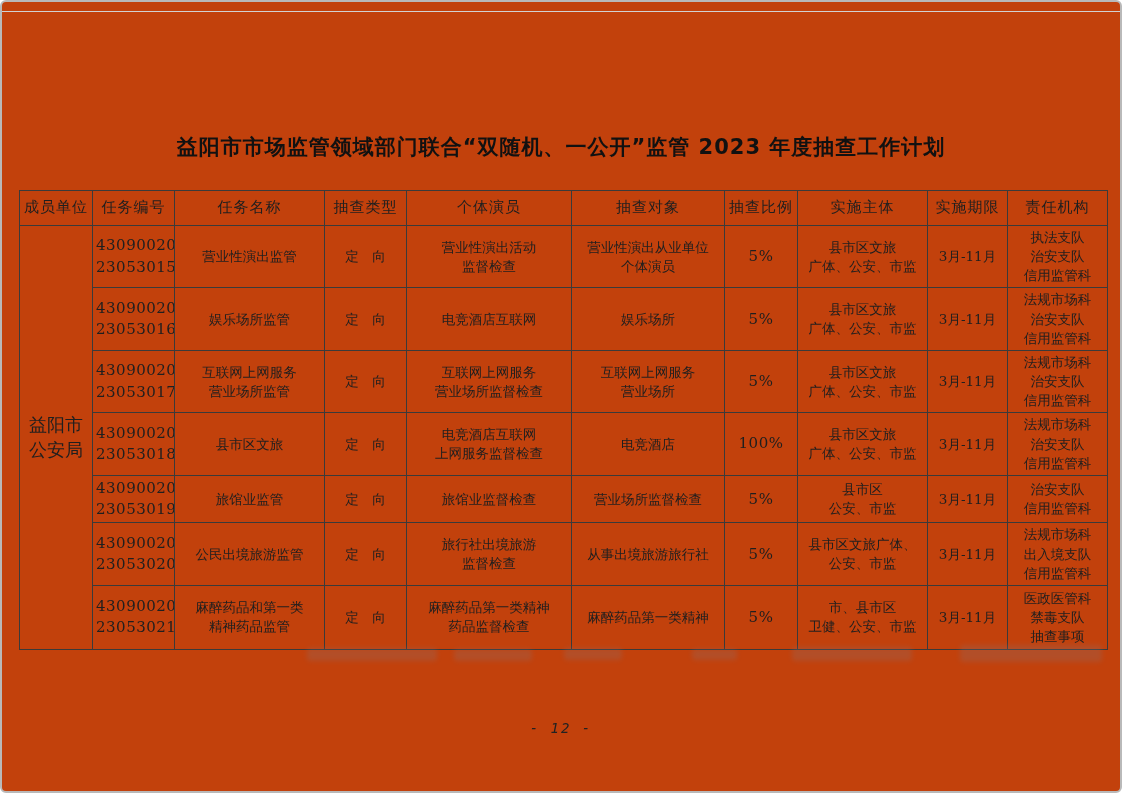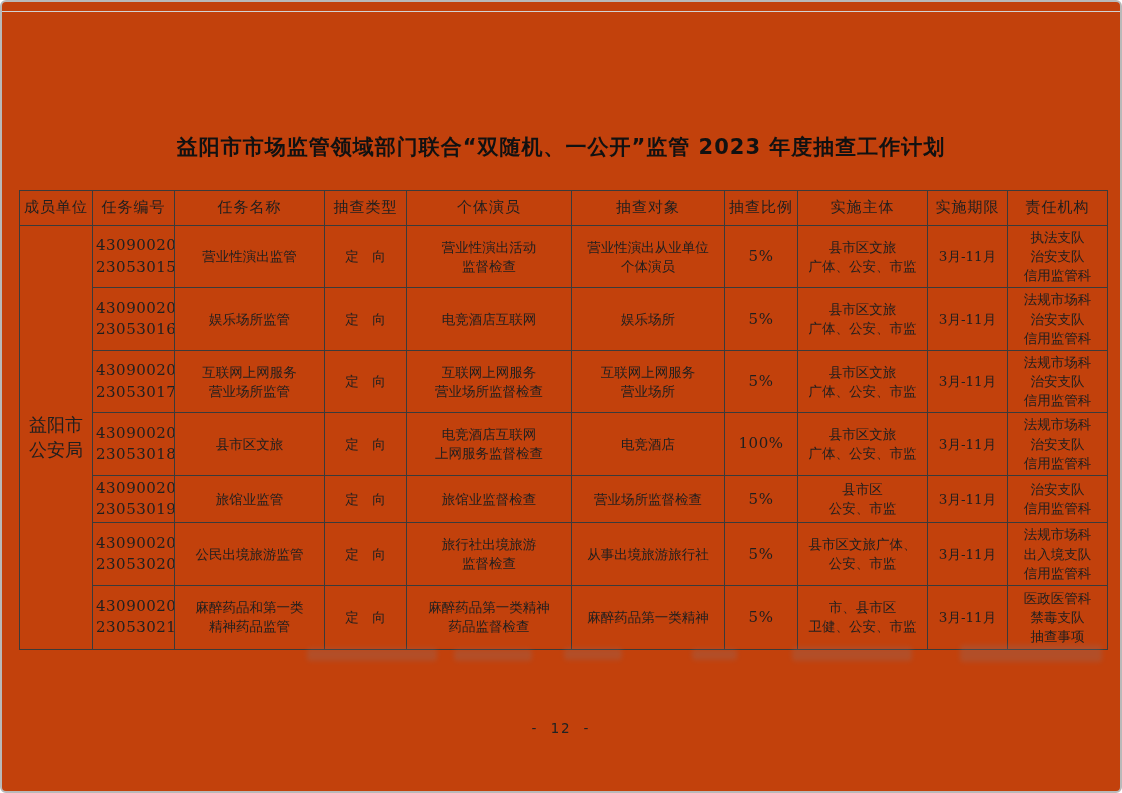--- a/index.html
+++ b/index.html
@@ -81,20 +81,21 @@
   .smudge.s5 { left: 790px; top: 645px; width: 120px; height: 14px; }
   .smudge.s6 { left: 958px; top: 643px; width: 142px; height: 17px; }
   .page-number {
     position: absolute;
     top: 718px; left: 0; width: 100%;
     text-align: center;
     font-size: 14px;
     letter-spacing: 2px;
     color: #222;
     font-family: "DejaVu Sans Mono", "Liberation Mono", monospace;
+    font-style: italic;
   }
 </style>
 </head>
 <body>
 
 <div class="page">
   <div class="scan-edge-line"></div>
 
   <div class="doc-title">益阳市市场监管领域部门联合“双随机、一公开”监管 2023 年度抽查工作计划</div>
 

